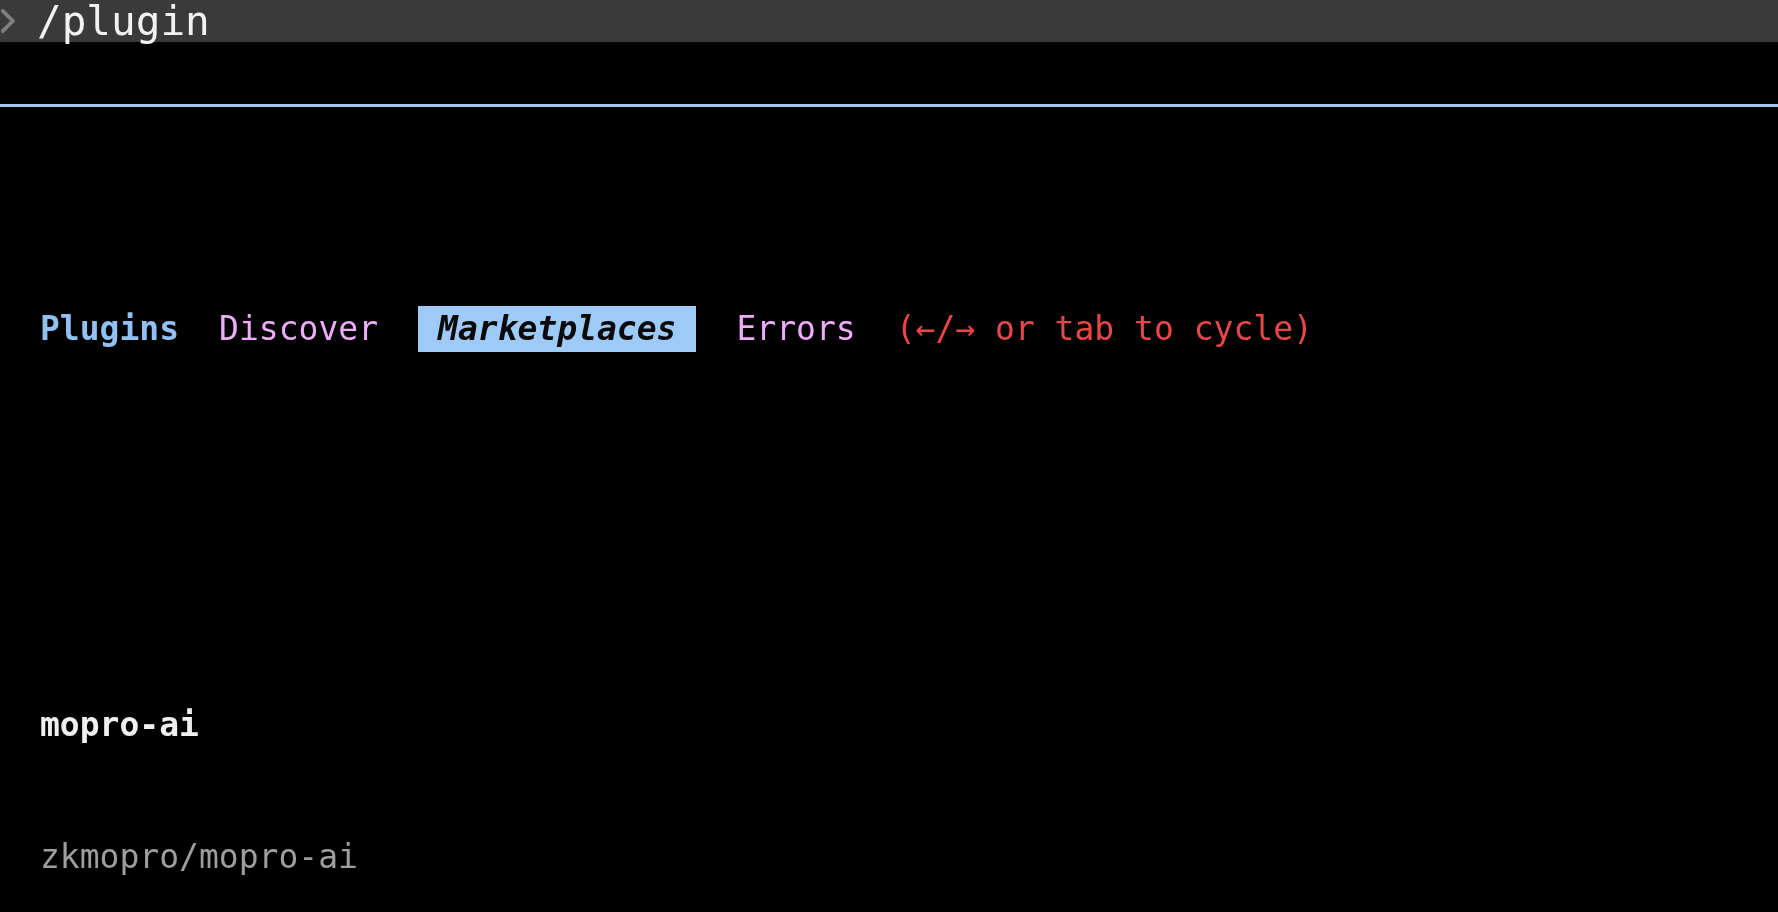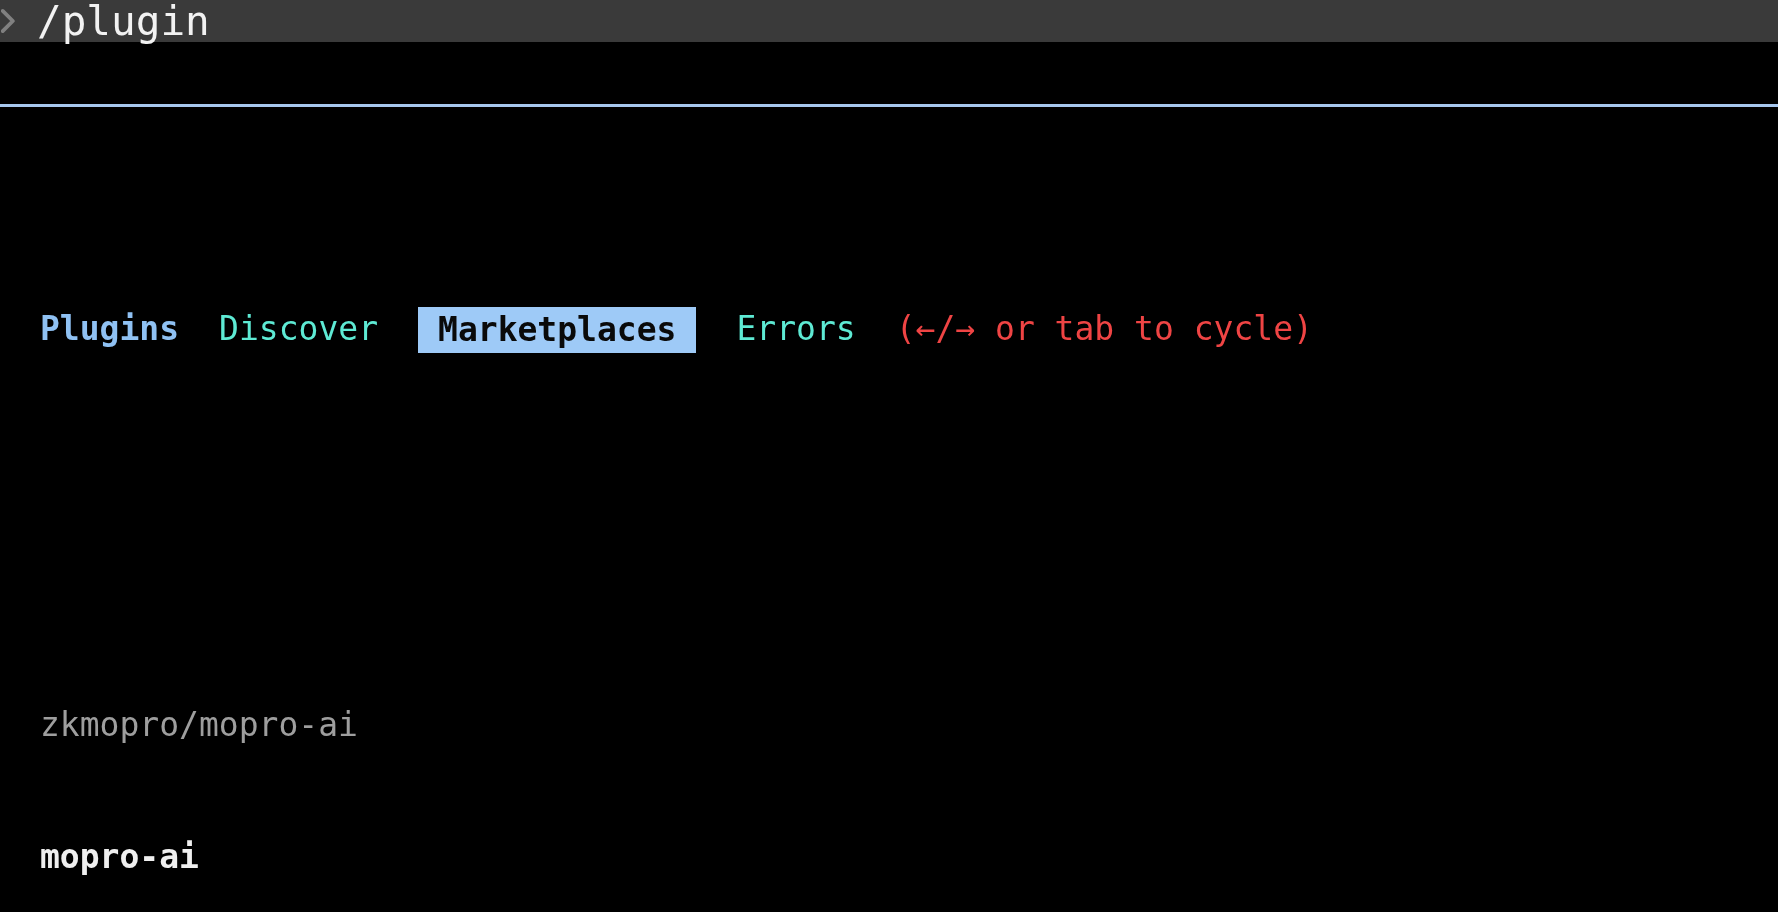--- a/index.html
+++ b/index.html
@@ -20,27 +20,27 @@
     position:absolute;top:104px;left:0;width:100%;height:3px;background:#a7c7ee;
   }
   
   .content{
     position:absolute;top:131px;left:40px;right:0;
     font-size:33px;line-height:44px;color:#d2d2d2;white-space:pre;
   }
   .row{height:44px;display:flex;align-items:center;}
   .blank{height:44px;}
   
-  .tabs-row{display:flex;align-items:flex-start;}
+  .tabs-row{display:flex;align-items:center;}
   .tab-title{color:#8fc1f3;font-weight:700;}
-  .tab{color:#5eead4;margin-left:40px;}
+  .tab{color:#f0abfc;margin-left:40px;}
   .tab.extra{margin-left:65px;}
   .tab.active{
     background:#9ecaf7;color:#0a0a0a;font-weight:700;
-    padding:1px 20px;margin-left:40px;
+    padding:1px 20px;margin-left:40px;font-style:italic;
   }
   .tabs-hint{color:#ef4444;margin-left:40px;}
   
   .bold-white{color:#efefef;font-weight:700;}
   .gray{color:#9e9e9e;}
 </style>
 </head>
 <body>
 
 <div class="input-bar">
@@ -61,22 +61,22 @@
     <span class="tab-title">Plugins</span>
     <span class="tab">Discover</span>
     <span class="tab active">Marketplaces</span>
     <span class="tab">Errors</span>
     <span class="tabs-hint">(←/→ or tab to cycle)</span>
   </div>
 
   <div class="blank"></div>
 
   
+  <div class="row bold-white">mopro-ai</div>
   <div class="row gray">zkmopro/mopro-ai</div>
-  <div class="row bold-white">mopro-ai</div>
 
   
 
   
 
   
 
   
 
   

